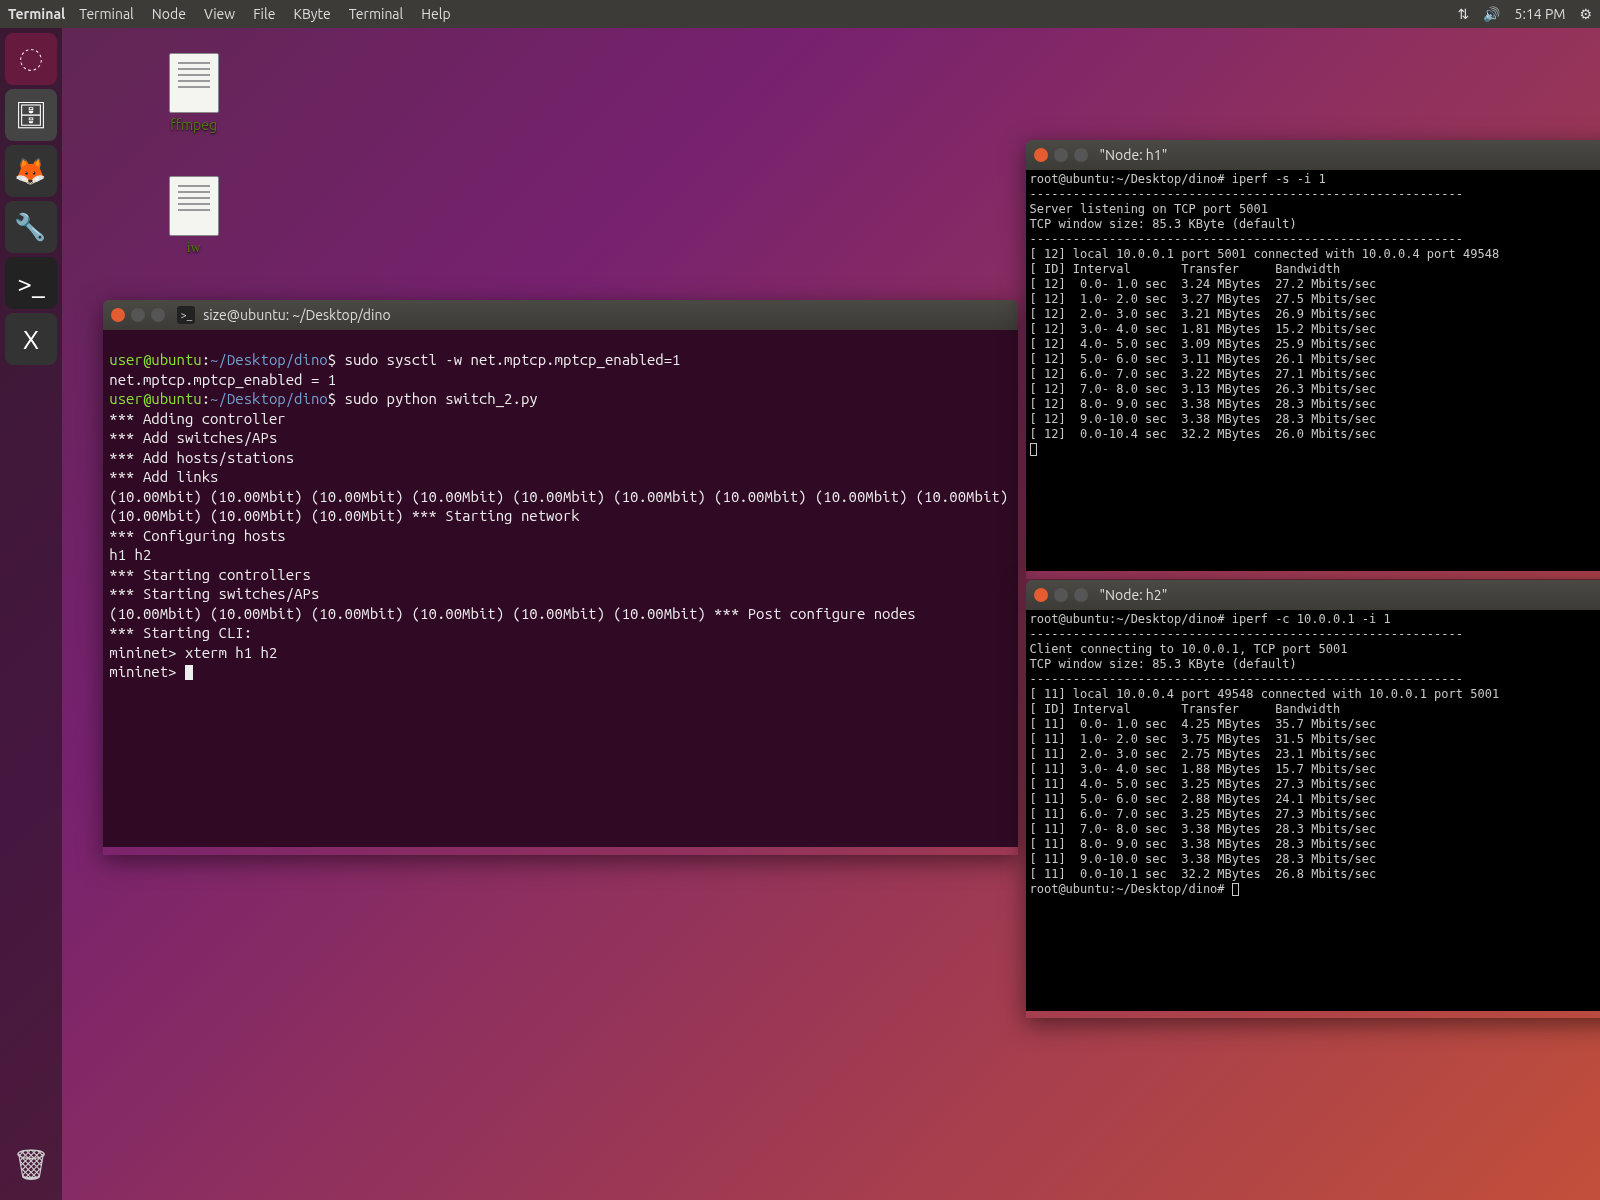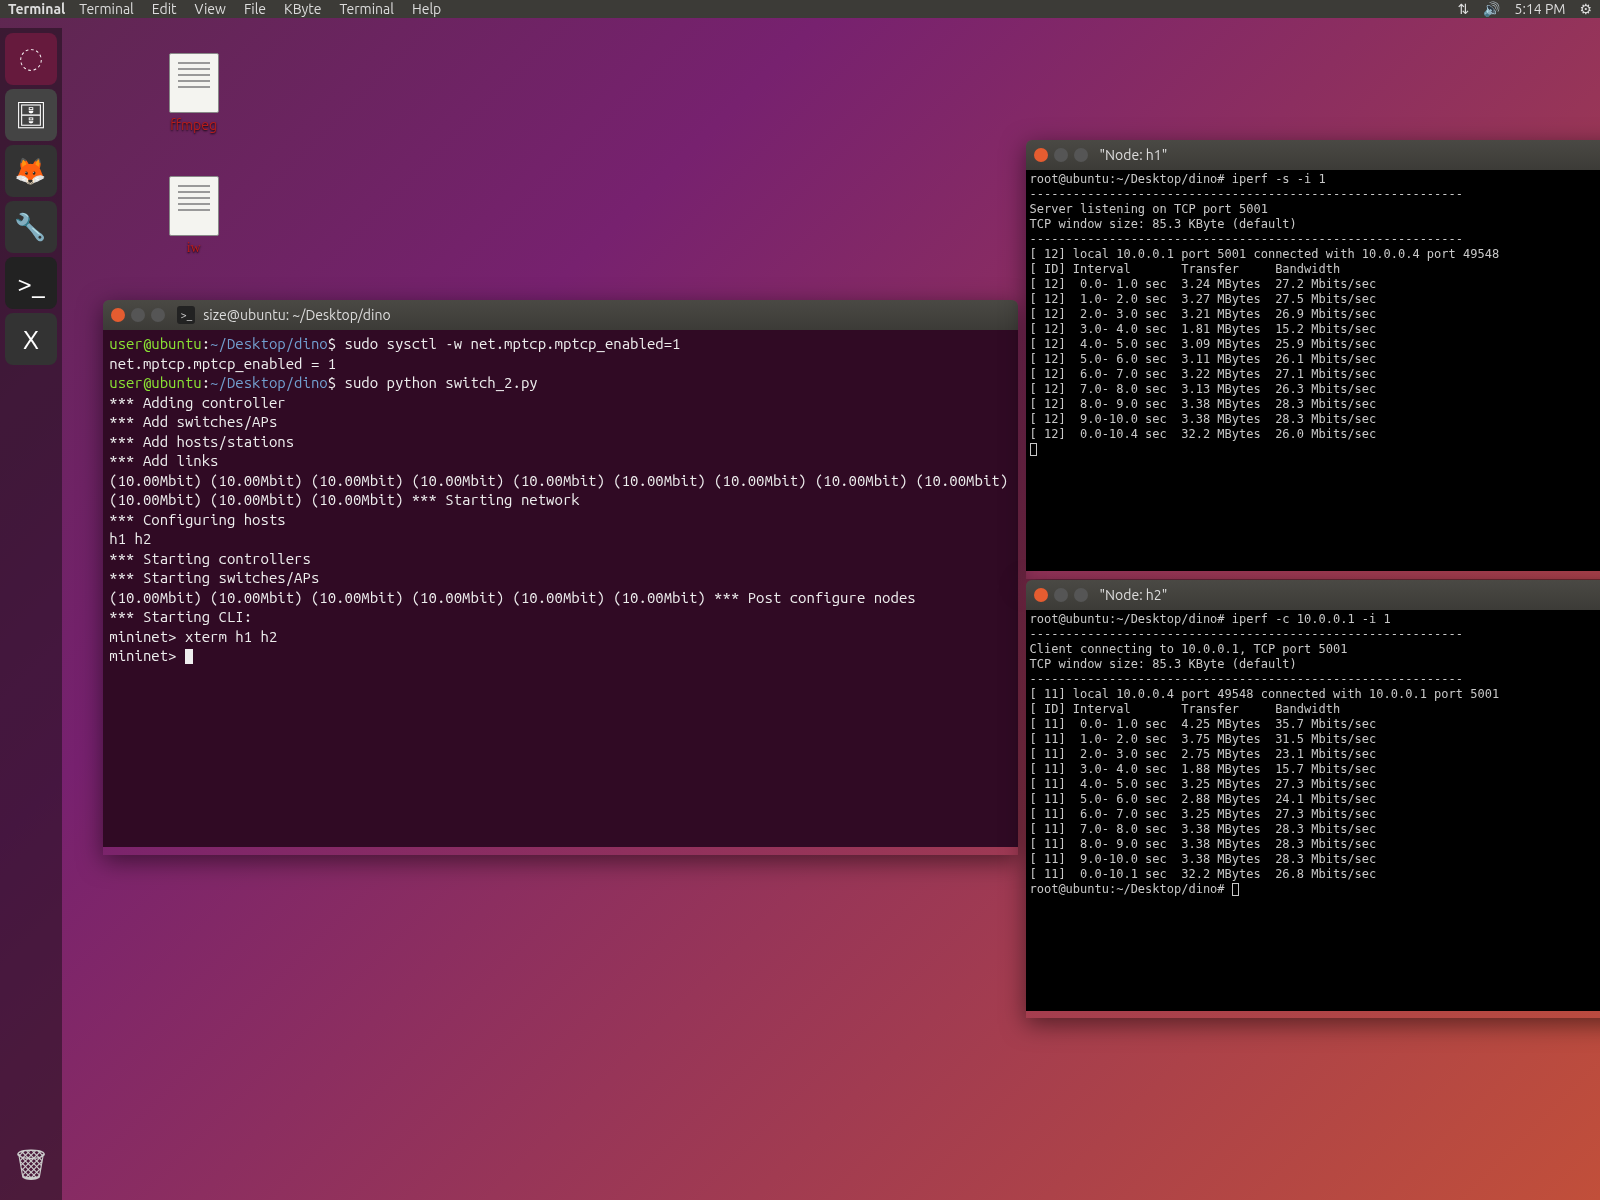--- a/index.html
+++ b/index.html
@@ -1,59 +1,59 @@
 <!DOCTYPE html>
 <html><head>
 <meta charset="utf-8">
 <style>
 *{margin:0;padding:0;box-sizing:border-box}
 body{width:1600px;height:1200px;overflow:hidden;font-family:"Ubuntu",sans-serif;background:linear-gradient(135deg,#5e2750 0%,#77216f 30%,#c14f3a 100%);position:relative}
 
-.topbar{height:18px;background:#3c3b37;display:flex;align-items:center;color:#ddd;font-size:14px;padding:0 8px;position:relative;z-index:100}
+.topbar{height:28px;background:#3c3b37;display:flex;align-items:center;color:#ddd;font-size:14px;padding:0 8px;position:relative;z-index:100}
 .topbar .app{font-weight:bold;margin-right:14px}
 .topbar .menu-item{margin-right:18px;cursor:pointer}
 .topbar .right{margin-left:auto;display:flex;align-items:center;gap:14px}
 .topbar .icon{display:inline-block}
 
 .launcher{position:absolute;left:0;top:28px;bottom:0;width:62px;background:rgba(30,15,25,0.55);display:flex;flex-direction:column;align-items:center;padding-top:5px;gap:4px;z-index:50}
 .launcher .tile{width:52px;height:52px;border-radius:8px;display:flex;align-items:center;justify-content:center;font-size:26px;color:#fff}
 .launcher .tile.ubuntu{background:#661a3d}
 .launcher .tile.files{background:#444}
 .launcher .tile.ff{background:#333}
 .launcher .tile.sett{background:#333}
 .launcher .tile.term{background:#222}
 .launcher .tile.xterm{background:#333}
 .launcher .trash{margin-top:auto;margin-bottom:10px;width:52px;height:52px;display:flex;align-items:center;justify-content:center;font-size:30px;color:#ccc}
 
-.desktop-icon{position:absolute;width:90px;text-align:center;color:#b91c1c;font-size:14px;text-shadow:0 1px 2px #000}
+.desktop-icon{position:absolute;width:90px;text-align:center;color:#4d7c0f;font-size:14px;text-shadow:0 1px 2px #000}
 .desktop-icon .glyph{width:50px;height:60px;margin:0 auto 4px;background:#f4f4f0;border:1px solid #888;border-radius:2px;position:relative}
 .desktop-icon .glyph::after{content:"";position:absolute;top:8px;left:8px;right:8px;height:2px;background:#999;box-shadow:0 6px 0 #999,0 12px 0 #999,0 18px 0 #999,0 24px 0 #999}
 
 .win{position:absolute;border-radius:6px 6px 0 0;box-shadow:0 6px 24px rgba(0,0,0,.5);overflow:hidden}
 .titlebar{height:30px;background:linear-gradient(#4a4944,#3c3b37);display:flex;align-items:center;padding:0 8px;font-size:14px;color:#ddd}
 .titlebar .btns{display:flex;gap:6px;margin-right:12px}
 .titlebar .tbtn{width:14px;height:14px;border-radius:7px;background:#555}
 .titlebar .tbtn.close{background:#e55c30}
 .titlebar .ticon{width:18px;height:18px;background:#222;border-radius:3px;margin-right:8px;display:flex;align-items:center;justify-content:center;font-size:11px;color:#ccc}
 
-.termbody{background:#300a24;color:#eee;font-family:"Ubuntu Mono","DejaVu Sans Mono",monospace;font-size:15px;line-height:1.3;padding:4px 6px;white-space:pre-wrap;word-break:break-all}
+.termbody{background:#300a24;color:#eee;font-family:"Ubuntu Mono","DejaVu Sans Mono",monospace;font-size:15px;line-height:1.3;padding:20px 6px;white-space:pre-wrap;word-break:break-all}
 .termbody .prompt-user{color:#8ae234}
 .termbody .prompt-path{color:#729fcf}
 .cursor{display:inline-block;width:8px;height:15px;background:#eee;vertical-align:text-bottom}
 
 .xtermbody{background:#000;color:#c8c8c8;font-family:"DejaVu Sans Mono",monospace;font-size:12px;line-height:1.25;padding:2px 4px;white-space:pre}
 .xtermbody .xcursor{display:inline-block;width:7px;height:13px;border:1px solid #c8c8c8;vertical-align:text-bottom}
 </style>
 </head>
 <body>
 
 <div class="topbar">
   <span class="app">Terminal</span>
   <span class="menu-item">Terminal</span>
-  <span class="menu-item">Edit</span>
+  <span class="menu-item">Node</span>
   <span class="menu-item">View</span>
   <span class="menu-item">File</span>
   <span class="menu-item">KByte</span>
   <span class="menu-item">Terminal</span>
   <span class="menu-item">Help</span>
   <div class="right">
     <span class="icon">⇅</span>
     <span class="icon">🔊</span>
     <span>5:14 PM</span>
     <span class="icon">⚙</span>

